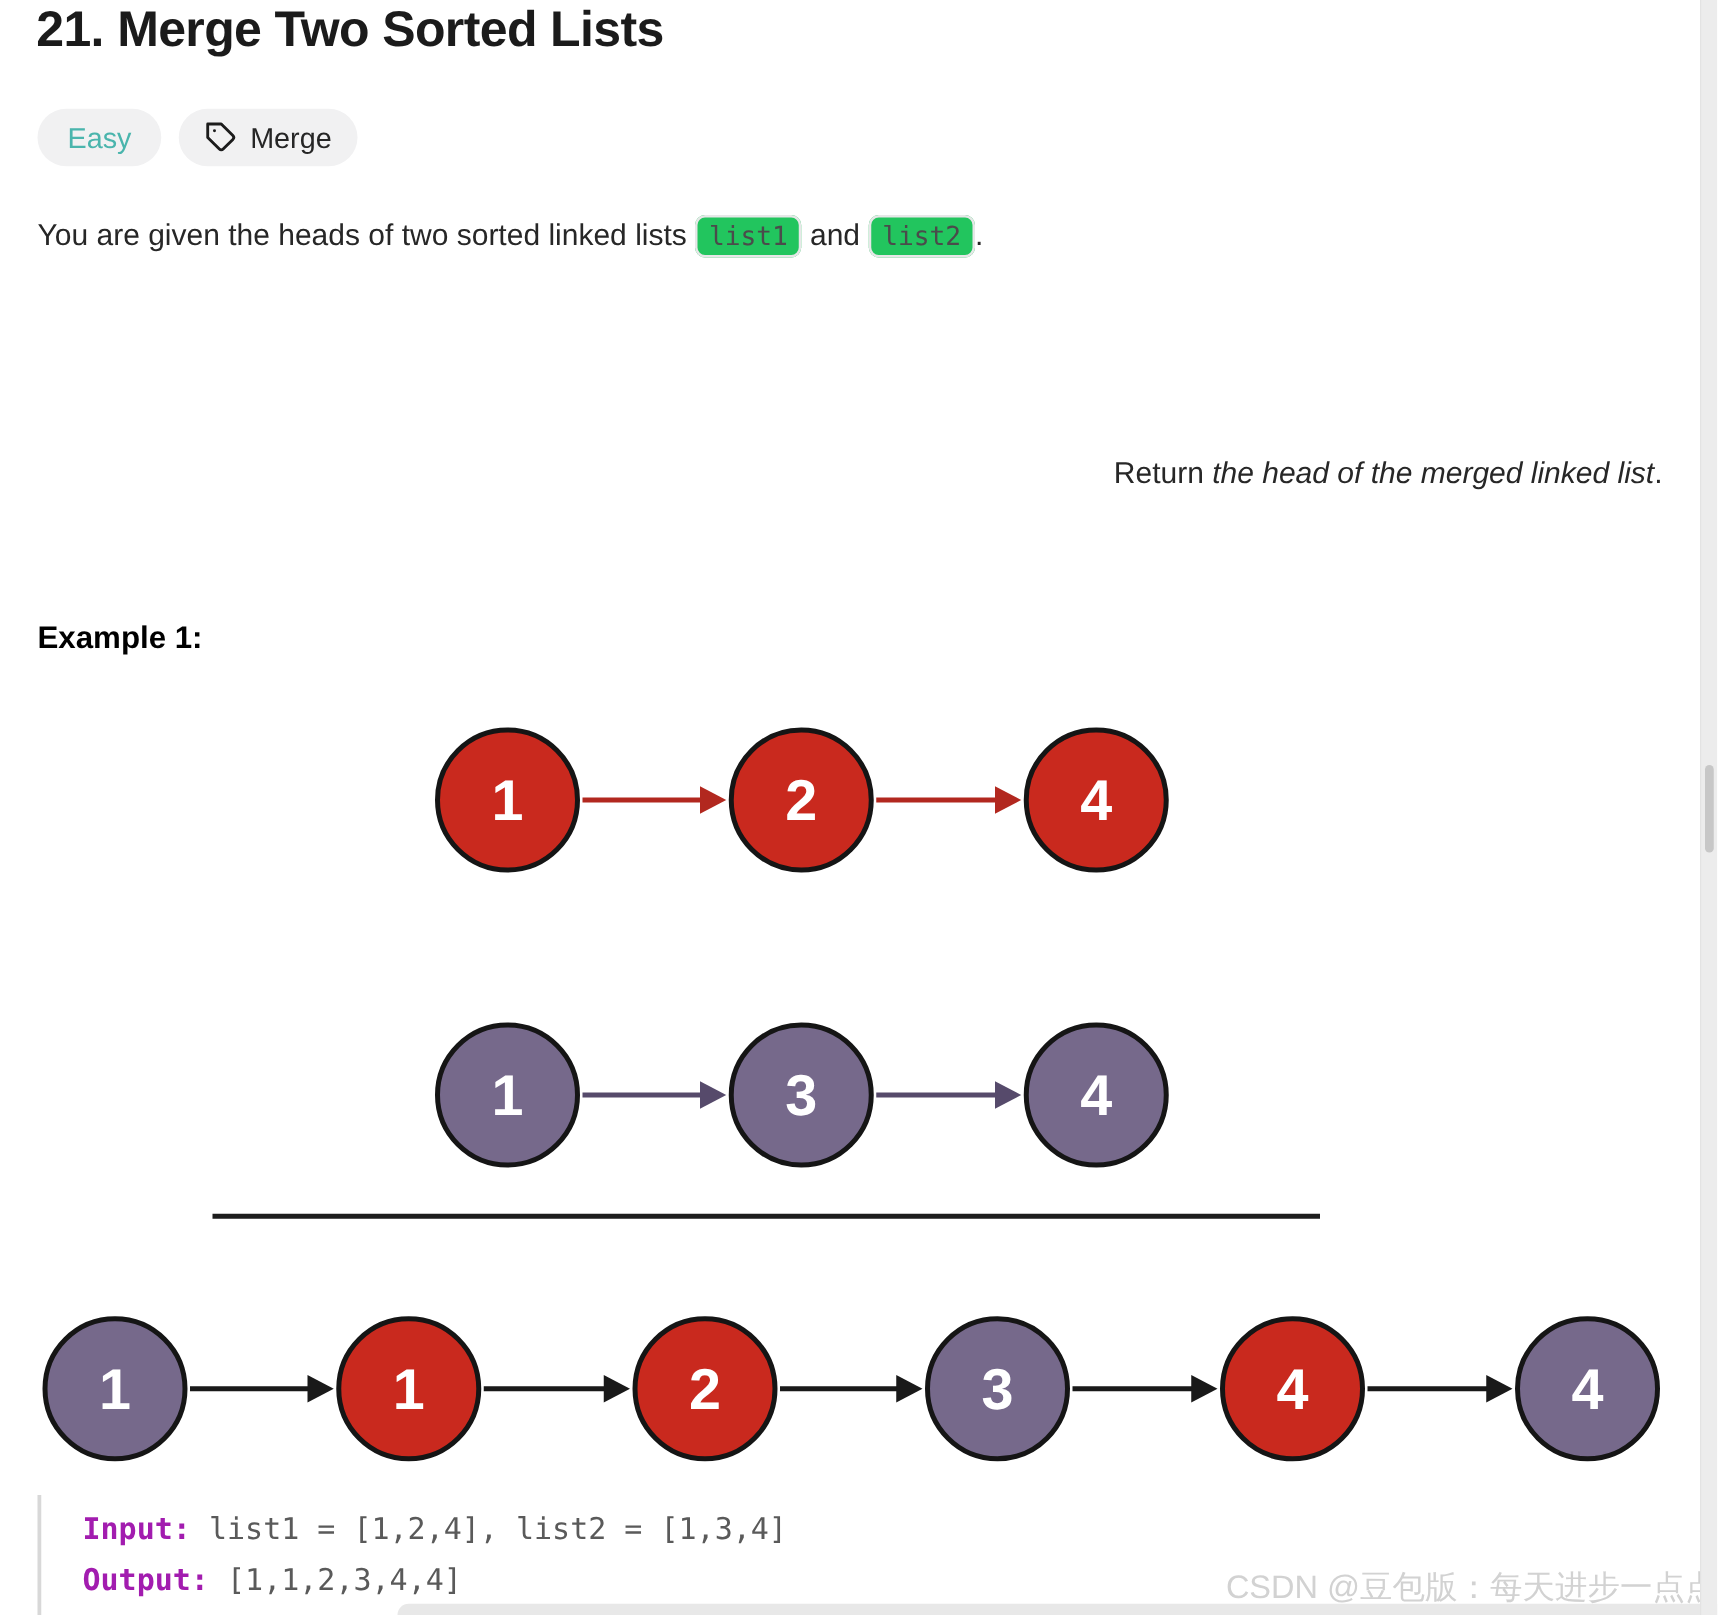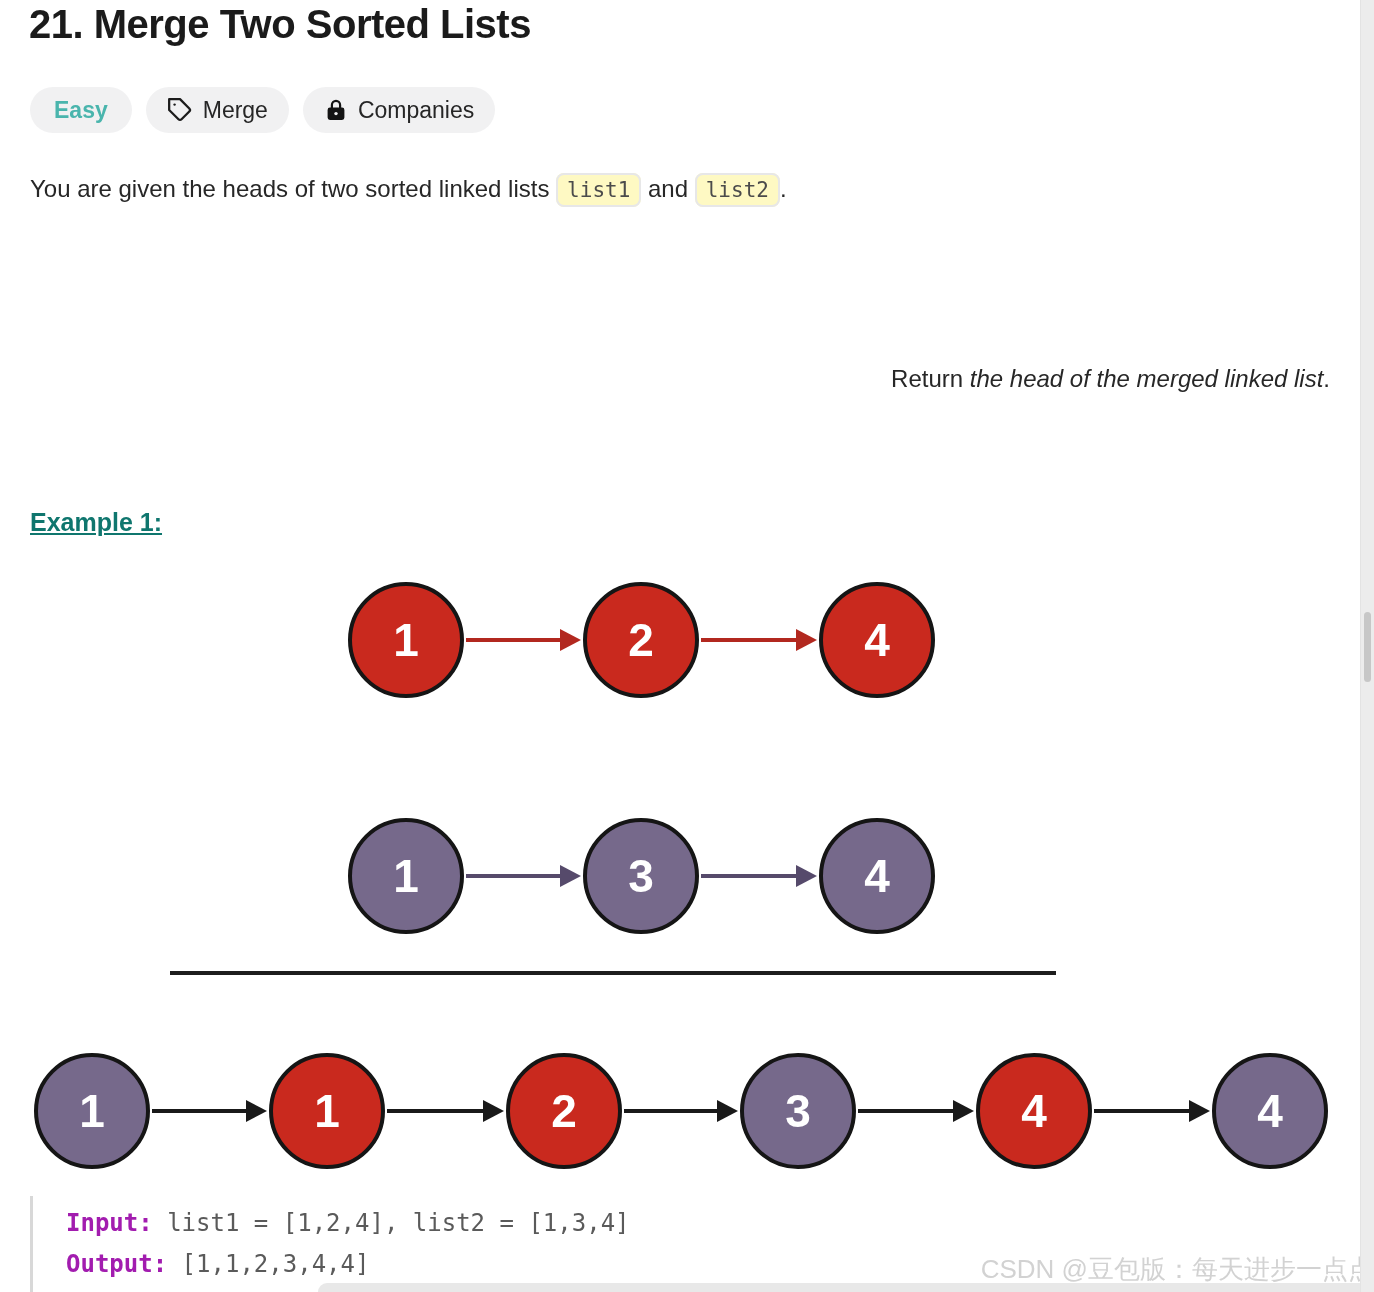--- a/index.html
+++ b/index.html
@@ -6,35 +6,35 @@
   .page{position:relative;width:1374px;height:1292px;background:#ffffff;overflow:hidden;}
 
   
   .title{position:absolute;left:29px;top:-2px;margin:0;font-size:40px;line-height:52px;
          font-weight:700;color:#1b1b1b;letter-spacing:-0.5px;}
 
   
   .badges{position:absolute;left:30px;top:87px;display:flex;gap:14px;}
   .badge{display:flex;align-items:center;gap:10px;background:#f1f1f2;border-radius:24px;
          height:46px;padding:0 21px;font-size:23px;color:#262626;cursor:pointer;user-select:none;}
-  .badge.easy{padding:0 24px;font-weight:700;}
+  .badge.easy{padding:0 24px;font-weight:400;}
   .badge svg{display:block;}
 
   
   .para{position:absolute;left:30px;width:1300px;font-size:24px;color:#272727;line-height:41px;margin:0;}
   .p1{top:168px;}
   .p2{top:242px;}
   .p3{top:358px;text-align:right;}
   .bold{font-weight:700;}
   .italic{font-style:italic;}
   .code-chip{font-family:"DejaVu Sans Mono","Liberation Mono",monospace;font-size:21px;
-             background:#fef9c3;border:2px solid #e7e7e8;border-radius:8px;padding:3px 9px;
+             background:#22c55e;border:2px solid #e7e7e8;border-radius:8px;padding:3px 9px;
              color:#4b4b4b;white-space:nowrap;}
 
-  .example-label{position:absolute;left:30px;top:508px;font-size:25px;font-weight:700;color:#0f766e;text-decoration:underline;}
+  .example-label{position:absolute;left:30px;top:496px;font-size:25px;font-weight:700;color:#000000;}
 
   
   #diagram-layer{position:absolute;inset:0;pointer-events:none;}
   .node{position:absolute;border:4px solid #151515;border-radius:50%;box-sizing:border-box;
         display:flex;align-items:center;justify-content:center;color:#ffffff;
         font-size:46px;font-weight:700;}
   .arrow-line{position:absolute;height:4px;}
   .arrow-head{position:absolute;width:0;height:0;border-top:11px solid transparent;
               border-bottom:11px solid transparent;border-left:21px solid #000;}
   .divider{position:absolute;height:4px;}
@@ -71,29 +71,20 @@
       <span>Easy</span>
     </div>
     <div class="badge">
       <span>
         <svg width="26" height="26" viewBox="0 0 24 24" fill="none" stroke="#1c1c1c" stroke-width="2.1" stroke-linecap="round" stroke-linejoin="round">
           <path d="M20.59 13.41l-7.17 7.17a2 2 0 0 1-2.83 0L2 12V2h10l8.59 8.59a2 2 0 0 1 0 2.82z"></path>
           <circle cx="7" cy="7" r="1.1" fill="#1c1c1c" stroke="none"></circle>
         </svg>
       </span>
       <span>Merge</span>
-    </div>
-    <div class="badge">
-      <span>
-        <svg width="24" height="24" viewBox="0 0 24 24">
-          <path fill="#141414" d="M12 1.8a5.2 5.2 0 0 0-5.2 5.2v2.6H6a2.4 2.4 0 0 0-2.4 2.4v7.6A2.4 2.4 0 0 0 6 22h12a2.4 2.4 0 0 0 2.4-2.4V12a2.4 2.4 0 0 0-2.4-2.4h-.8V7A5.2 5.2 0 0 0 12 1.8zm-3 7.8V7a3 3 0 0 1 6 0v2.6H9z"></path>
-          <circle cx="12" cy="15.6" r="1.7" fill="#f1f1f2"></circle>
-        </svg>
-      </span>
-      <span>Companies</span>
     </div>
   </div>
 
   <p class="para p1"><span>You are given the heads of two sorted linked lists </span><span class="code-chip">list1</span><span> and </span><span class="code-chip">list2</span><span>.</span></p>
 
 
   <p class="para p3"><span>Return </span><span class="italic">the head of the merged linked list</span><span>.</span></p>
 
   <div class="example-label">Example 1:</div>
 

